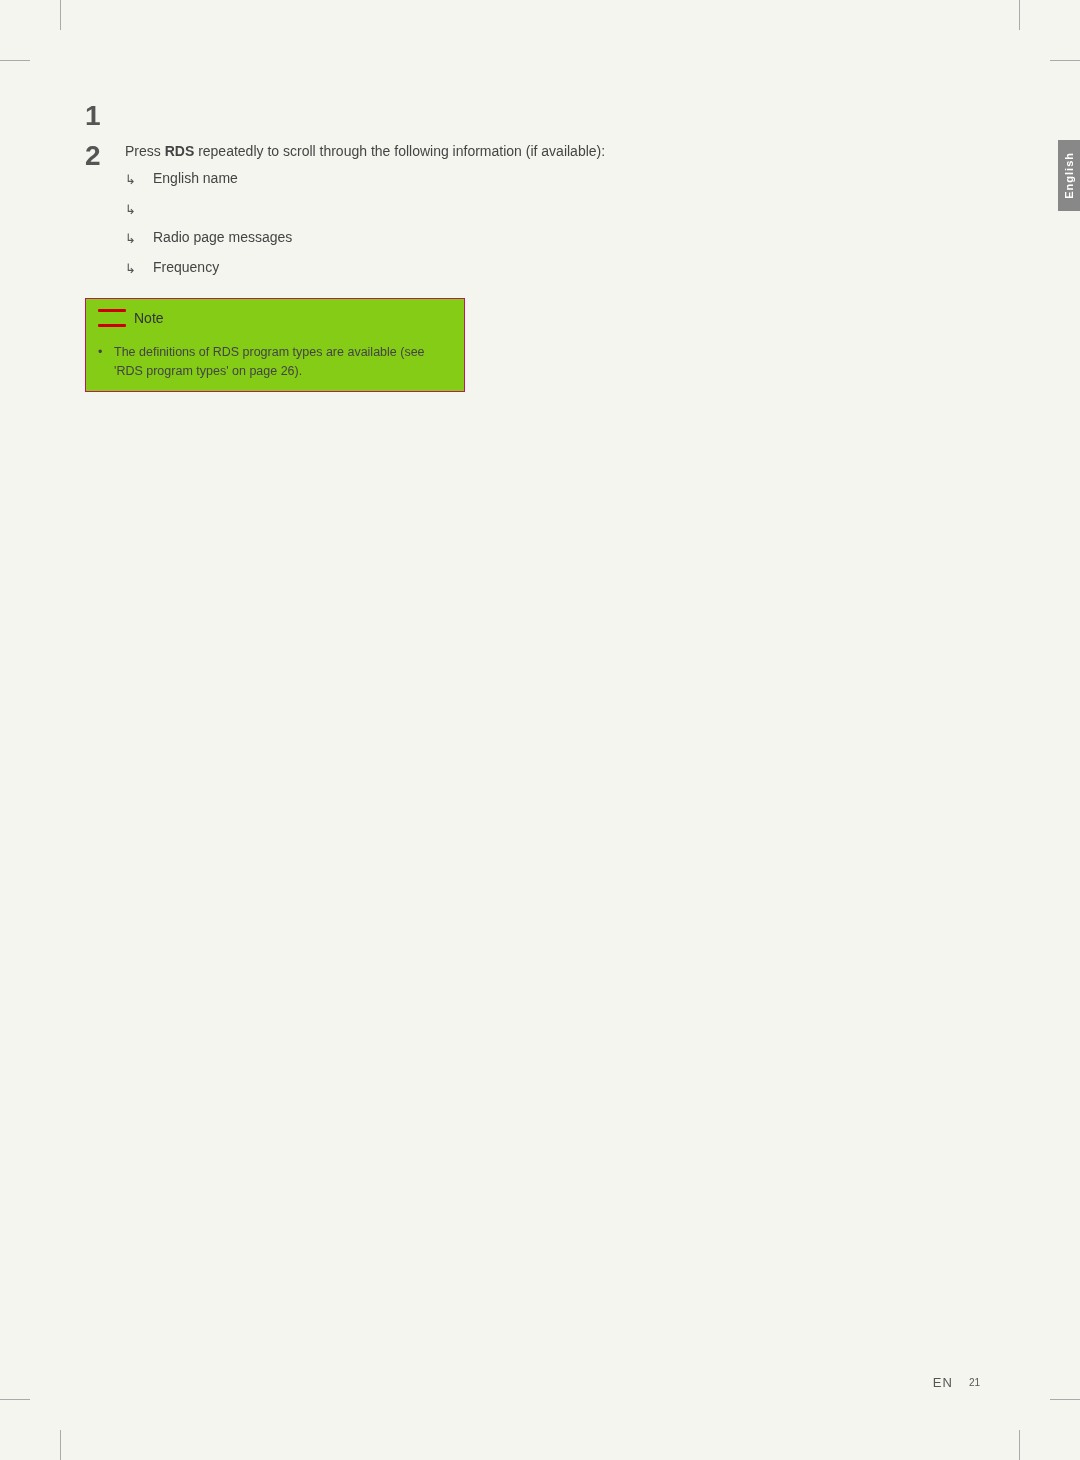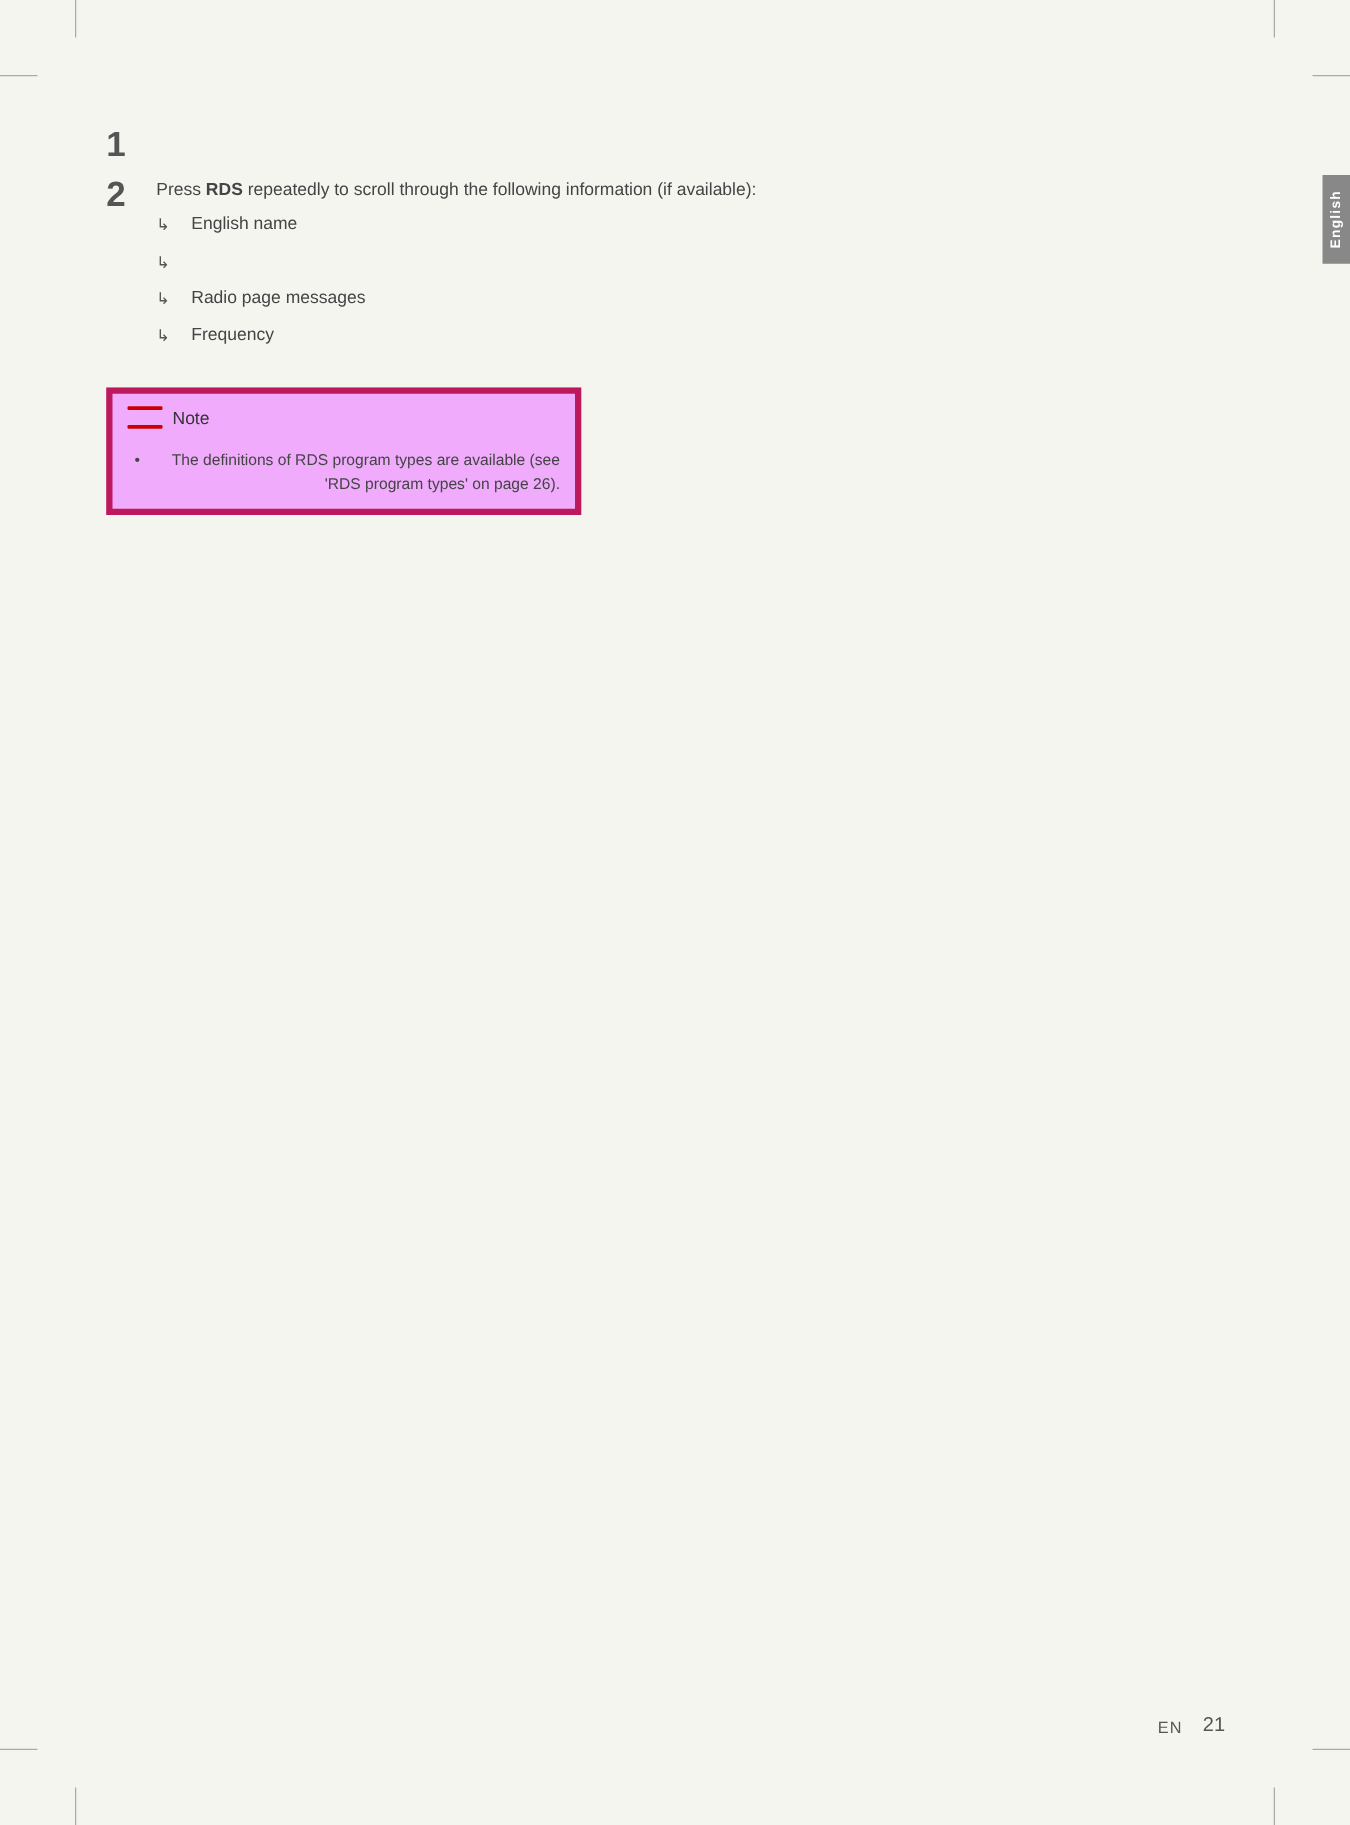--- a/index.html
+++ b/index.html
@@ -122,23 +122,23 @@
       display: inline-block;
       margin-right: 10px;
       margin-top: 2px;
       font-size: 13px;
       color: #555;
       min-width: 18px;
     }
 
     
     .note-container {
-      margin-top: 24px;
-      border: 5px solid #be185d;
-      background: #f0abfc;
+      margin-top: 12px;
+      border: 1px solid #be185d;
+      background: #84cc16;
       max-width: 380px;
     }
 
     .note-header {
       display: flex;
       align-items: center;
       padding: 8px 12px;
       border-bottom: none;
     }
 
@@ -179,21 +179,20 @@
     }
 
     .note-body ul {
       list-style: none;
       padding: 0;
     }
 
     .note-body ul li {
       display: flex;
       align-items: flex-start;
-      text-align: right;
     }
 
     .note-body ul li::before {
       content: "•";
       margin-right: 6px;
       min-width: 10px;
     }
 
     
     .page-footer {
@@ -206,21 +205,21 @@
       align-items: center;
       gap: 16px;
     }
 
     .page-footer .lang-label {
       font-weight: normal;
       letter-spacing: 1px;
     }
 
     .page-footer .page-number {
-      font-size: 16px;
+      font-size: 10px;
     }
   </style>
 </head>
 <body>
 
 <div class="page-container">
 
   <div class="corner-tick top-left-h"></div>
   <div class="corner-tick-v top-left-v"></div>
   <div class="corner-tick top-right-h"></div>

